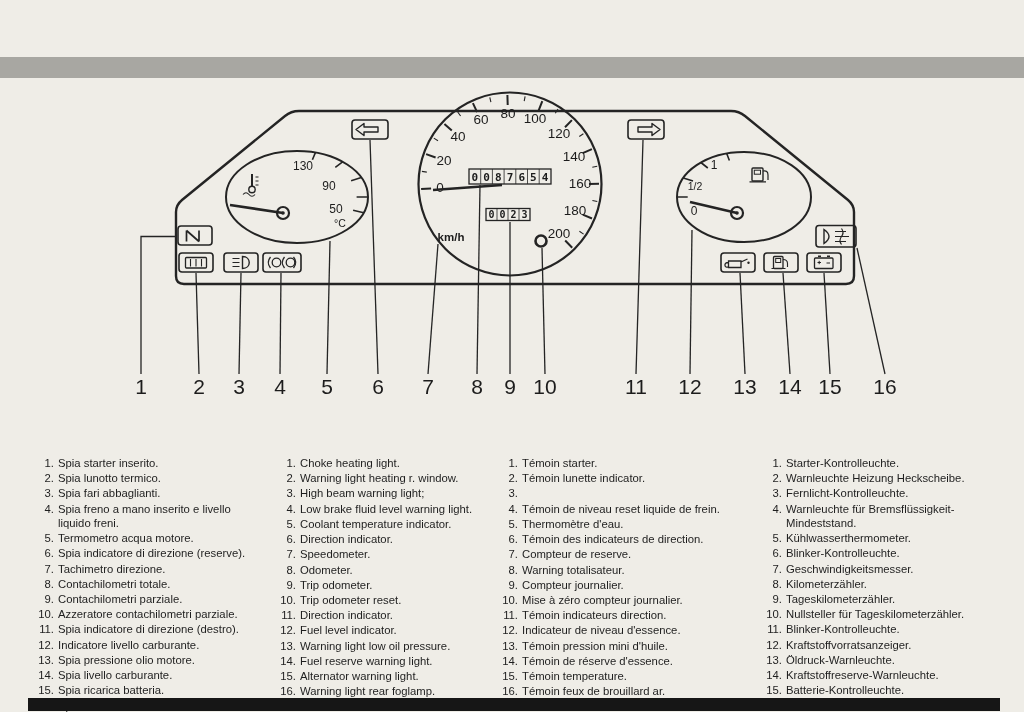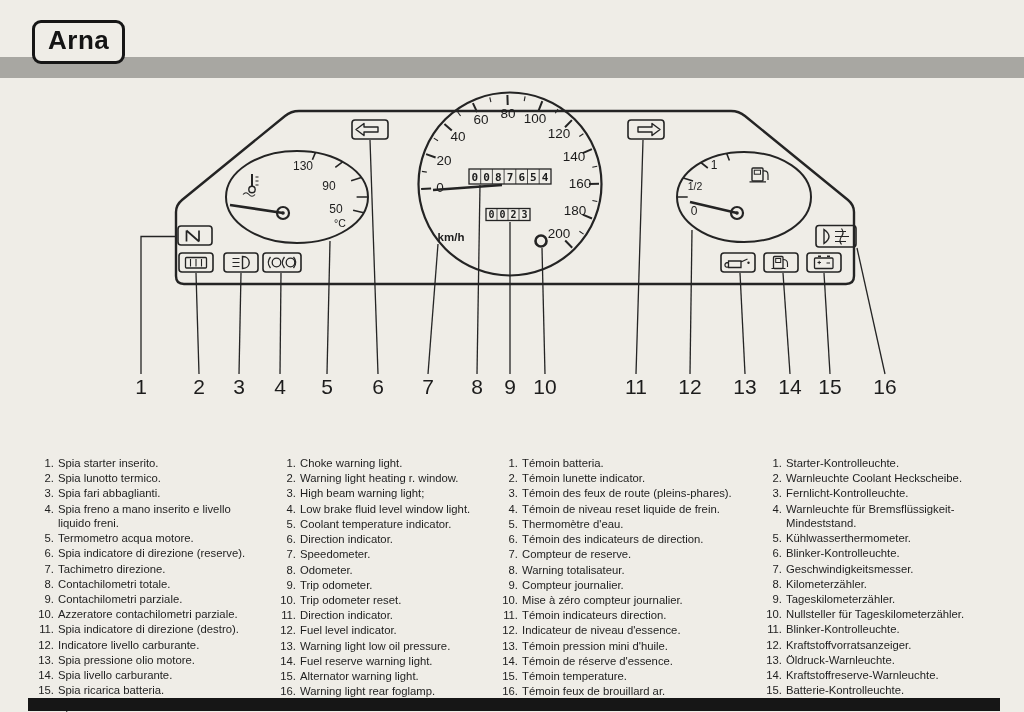--- a/index.html
+++ b/index.html
@@ -30,21 +30,20 @@
   .legend-item{display:flex;margin-bottom:1px;}
   .lnum{width:20px;text-align:right;flex:0 0 auto;}
   .ltext{padding-left:4px;}
   .footer-bar{position:absolute;left:28px;right:24px;bottom:1px;height:13px;background:#161616;}
 </style>
 </head>
 <body>
 
 <div class="page">
 
-  <div class="brand-logo">Arna</div>
   <div class="divider-band"></div>
 
   <div class="diagram">
     <svg viewBox="0 0 1024 340">
 
       <path class="ln" stroke-width="2.4" d="M176 198 L176 134 Q176 127 182 122 L285 38 Q291 33 299 33 L731 33 Q739 33 745 38 L848 122 Q854 127 854 134 L854 198 Q854 206 846 206 L184 206 Q176 206 176 198 Z"></path>
 
       <g>
         <ellipse class="ln" cx="297" cy="119" rx="71" ry="46" stroke-width="2"></ellipse>
         <path class="ln" stroke-width="1.6" d="M315.4 74.6 L312.4 81.7 M342.6 83.8 L335.3 89.4 M361.3 99.6 L351.1 102.7 M368 119 L356.6 119 M363.7 134.7 L353.1 132.2"></path>
@@ -280,33 +279,33 @@
           <span class="ltext">Spia ricarica batteria.</span>
         </div>
         <div class="legend-item">
           <span class="lnum">16.</span>
           <span class="ltext">Spia retronebbia.</span>
         </div>
       </div>
     <div class="legend-col">
         <div class="legend-item">
           <span class="lnum">1.</span>
-          <span class="ltext">Choke warning light.</span>
+          <span class="ltext">Choke heating light.</span>
         </div>
         <div class="legend-item">
           <span class="lnum">2.</span>
           <span class="ltext">Warning light heating r. window.</span>
         </div>
         <div class="legend-item">
           <span class="lnum">3.</span>
           <span class="ltext">High beam warning light;</span>
         </div>
         <div class="legend-item">
           <span class="lnum">4.</span>
-          <span class="ltext">Low brake fluid level window light.</span>
+          <span class="ltext">Low brake fluid level warning light.</span>
         </div>
         <div class="legend-item">
           <span class="lnum">5.</span>
           <span class="ltext">Coolant temperature indicator.</span>
         </div>
         <div class="legend-item">
           <span class="lnum">6.</span>
           <span class="ltext">Direction indicator.</span>
         </div>
         <div class="legend-item">
@@ -346,29 +345,28 @@
           <span class="ltext">Alternator warning light.</span>
         </div>
         <div class="legend-item">
           <span class="lnum">16.</span>
           <span class="ltext">Warning light rear foglamp.</span>
         </div>
       </div>
     <div class="legend-col">
         <div class="legend-item">
           <span class="lnum">1.</span>
-          <span class="ltext">Témoin batteria.</span>
+          <span class="ltext">Témoin starter.</span>
         </div>
         <div class="legend-item">
           <span class="lnum">2.</span>
           <span class="ltext">Témoin lunette indicator.</span>
         </div>
         <div class="legend-item">
           <span class="lnum">3.</span>
-          <span class="ltext">Témoin des feux de route (pleins-phares).</span>
         </div>
         <div class="legend-item">
           <span class="lnum">4.</span>
           <span class="ltext">Témoin de niveau reset liquide de frein.</span>
         </div>
         <div class="legend-item">
           <span class="lnum">5.</span>
           <span class="ltext">Thermomètre d'eau.</span>
         </div>
         <div class="legend-item">
@@ -416,21 +414,21 @@
           <span class="ltext">Témoin feux de brouillard ar.</span>
         </div>
       </div>
     <div class="legend-col">
         <div class="legend-item">
           <span class="lnum">1.</span>
           <span class="ltext">Starter-Kontrolleuchte.</span>
         </div>
         <div class="legend-item">
           <span class="lnum">2.</span>
-          <span class="ltext">Warnleuchte Coolant Heckscheibe.</span>
+          <span class="ltext">Warnleuchte Heizung Heckscheibe.</span>
         </div>
         <div class="legend-item">
           <span class="lnum">3.</span>
           <span class="ltext">Fernlicht-Kontrolleuchte.</span>
         </div>
         <div class="legend-item">
           <span class="lnum">4.</span>
           <span class="ltext">Warnleuchte für Bremsflüssigkeit-Mindeststand.</span>
         </div>
         <div class="legend-item">

